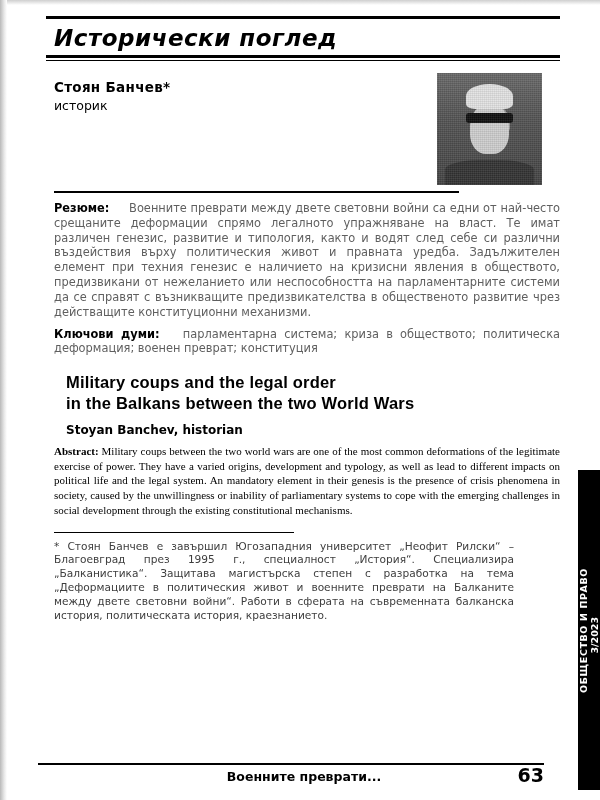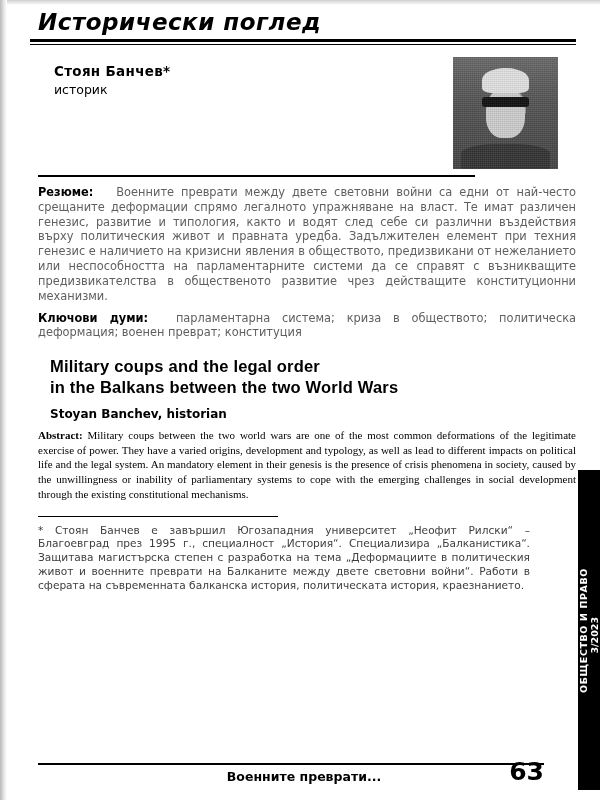--- a/index.html
+++ b/index.html
@@ -13,21 +13,21 @@
     font-family: "Liberation Sans", sans-serif;
     color: #000000;
     overflow: hidden;
     position: relative;
   }
   .page {
     position: relative;
     width: 600px;
     height: 800px;
     box-sizing: border-box;
-    padding: 0;
+    padding: 16px;
   }
 
   
   .rubric-wrap {
     position: relative;
     margin: 6px 0 0 0;
     padding: 0 24px 0 30px;
   }
   .rubric {
     font-family: "DejaVu Sans", sans-serif;
@@ -59,21 +59,20 @@
 
   
   .author-row {
     display: flex;
     align-items: flex-start;
     padding: 12px 24px 0 38px;
   }
   .author-col {
     flex: 1 1 auto;
     padding-top: 6px;
-    margin-left: 16px;
   }
   .author-name {
     font-family: "DejaVu Sans", sans-serif;
     font-weight: bold;
     font-size: 13.5px;
     letter-spacing: 0.3px;
   }
   .author-role {
     font-family: "DejaVu Sans", sans-serif;
     font-size: 12.5px;
@@ -224,21 +223,21 @@
     font-family: "DejaVu Sans", sans-serif;
     font-weight: bold;
     font-size: 12.5px;
   }
   .page-num {
     position: absolute;
     right: 26px;
     bottom: -2px;
     font-family: "DejaVu Sans", sans-serif;
     font-weight: bold;
-    font-size: 25px;
+    font-size: 19px;
   }
 
   
   .side-strip {
     position: absolute;
     right: 0;
     top: 470px;
     width: 22px;
     height: 320px;
     background: #000;

